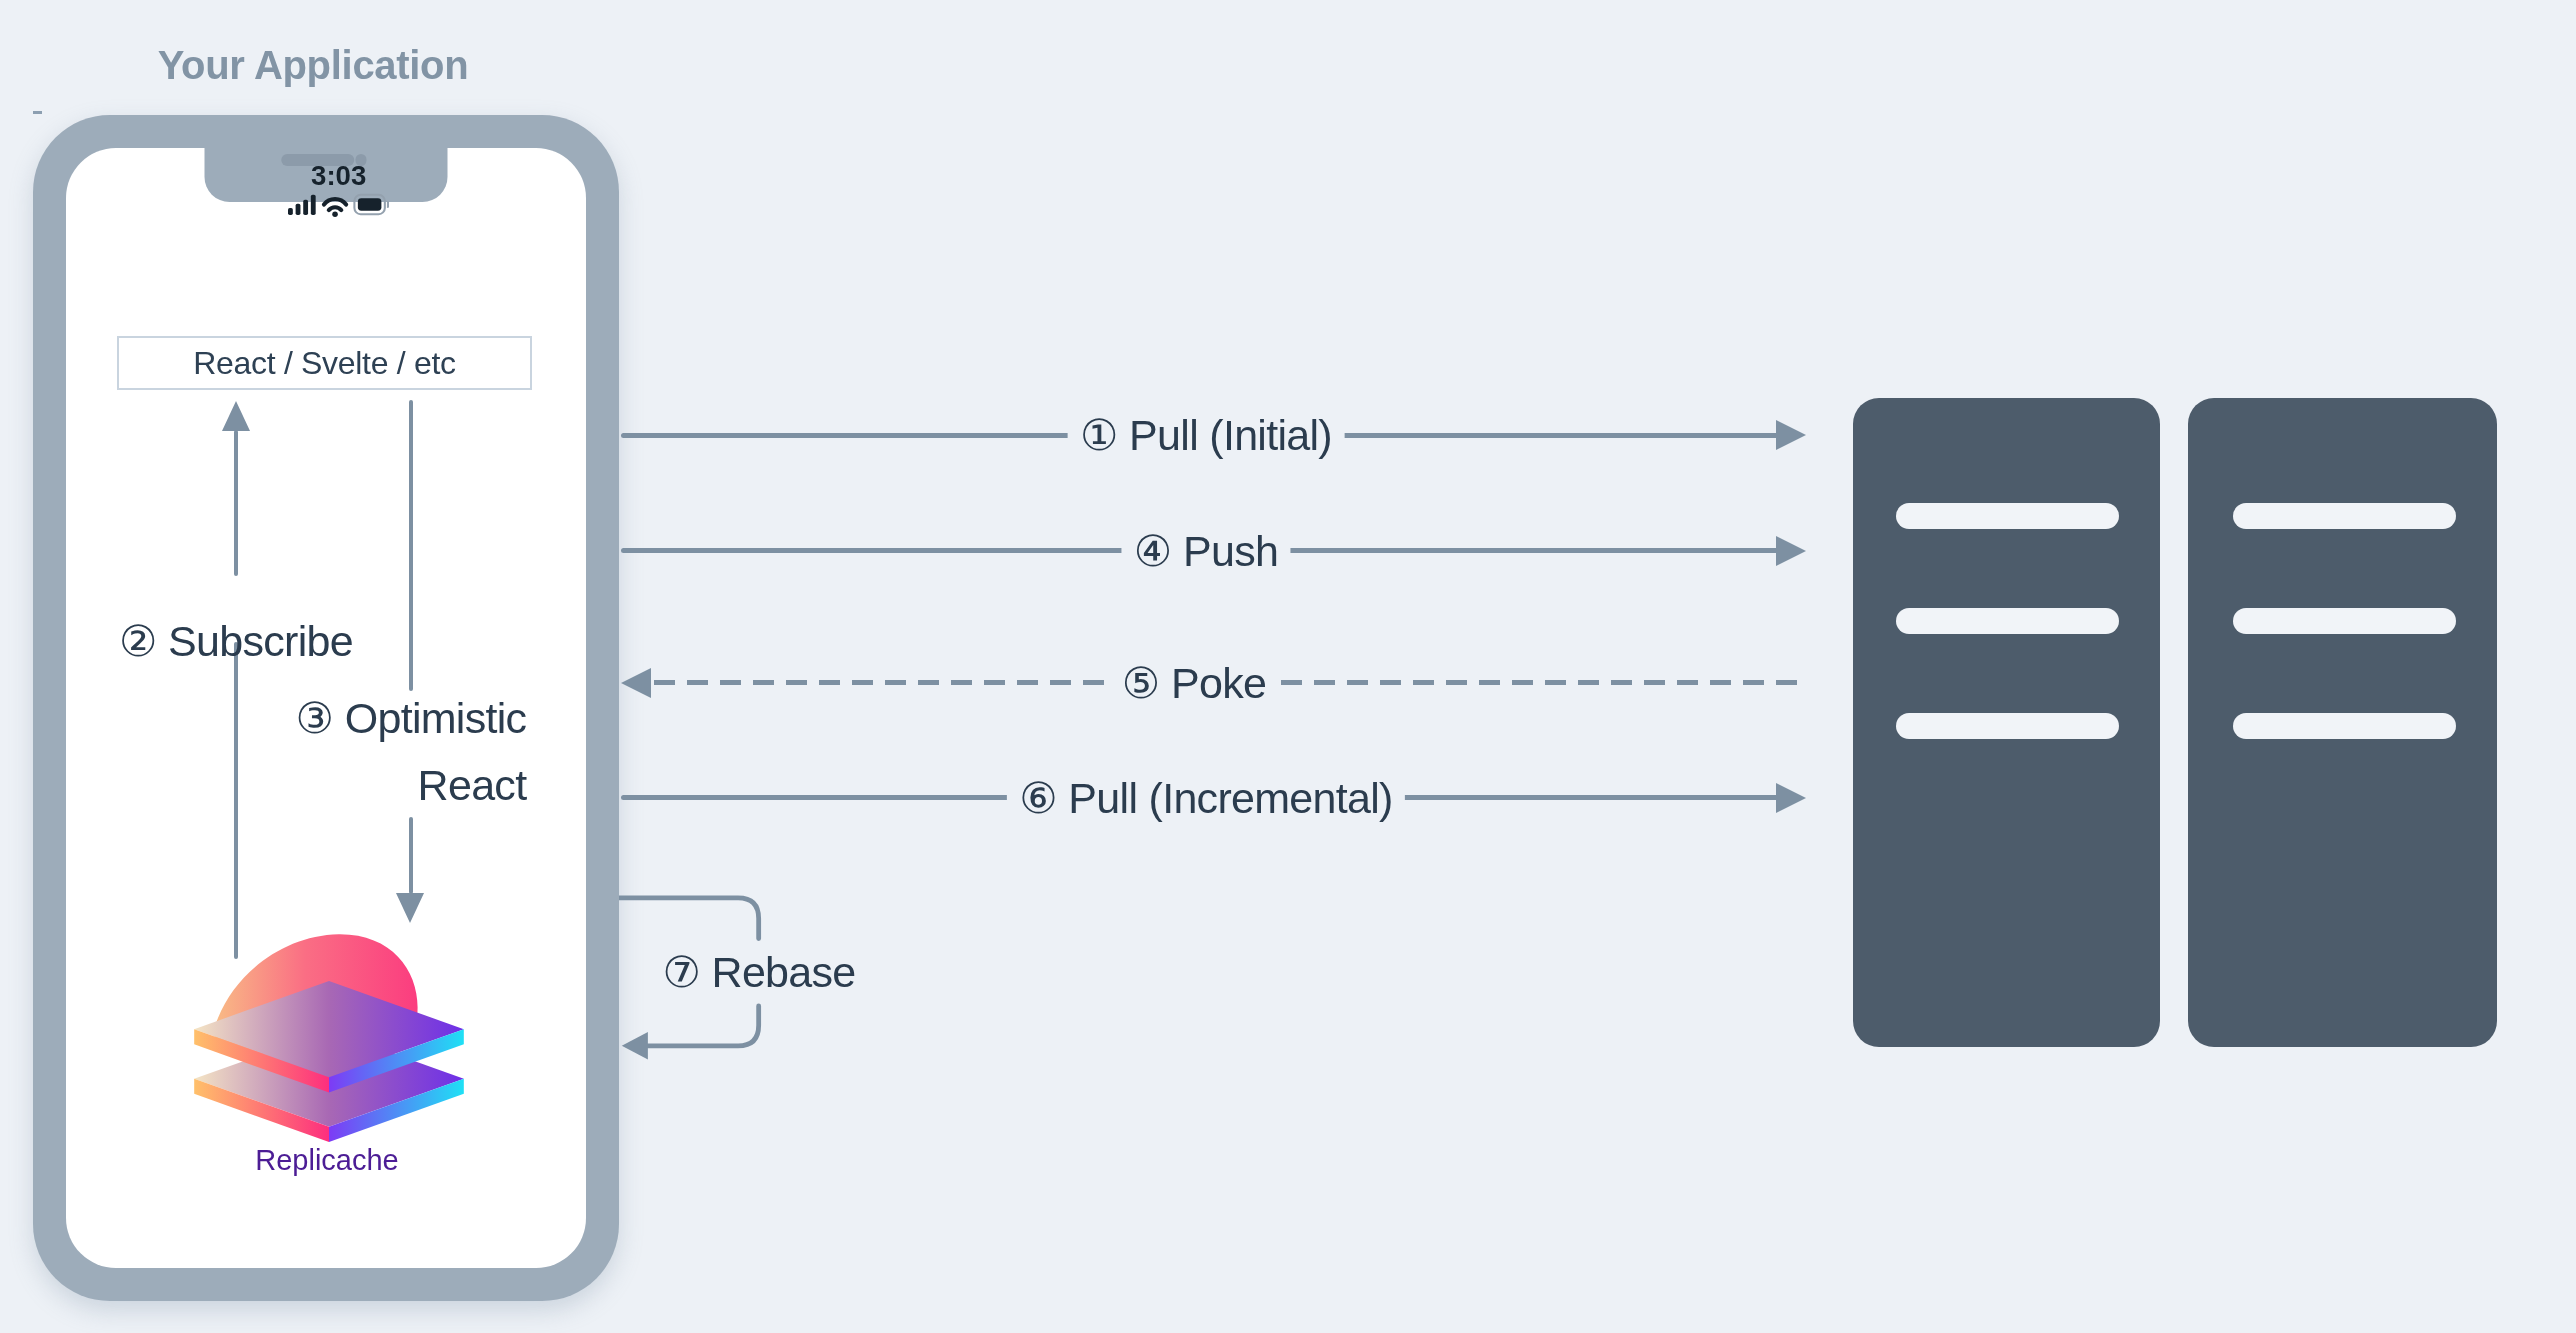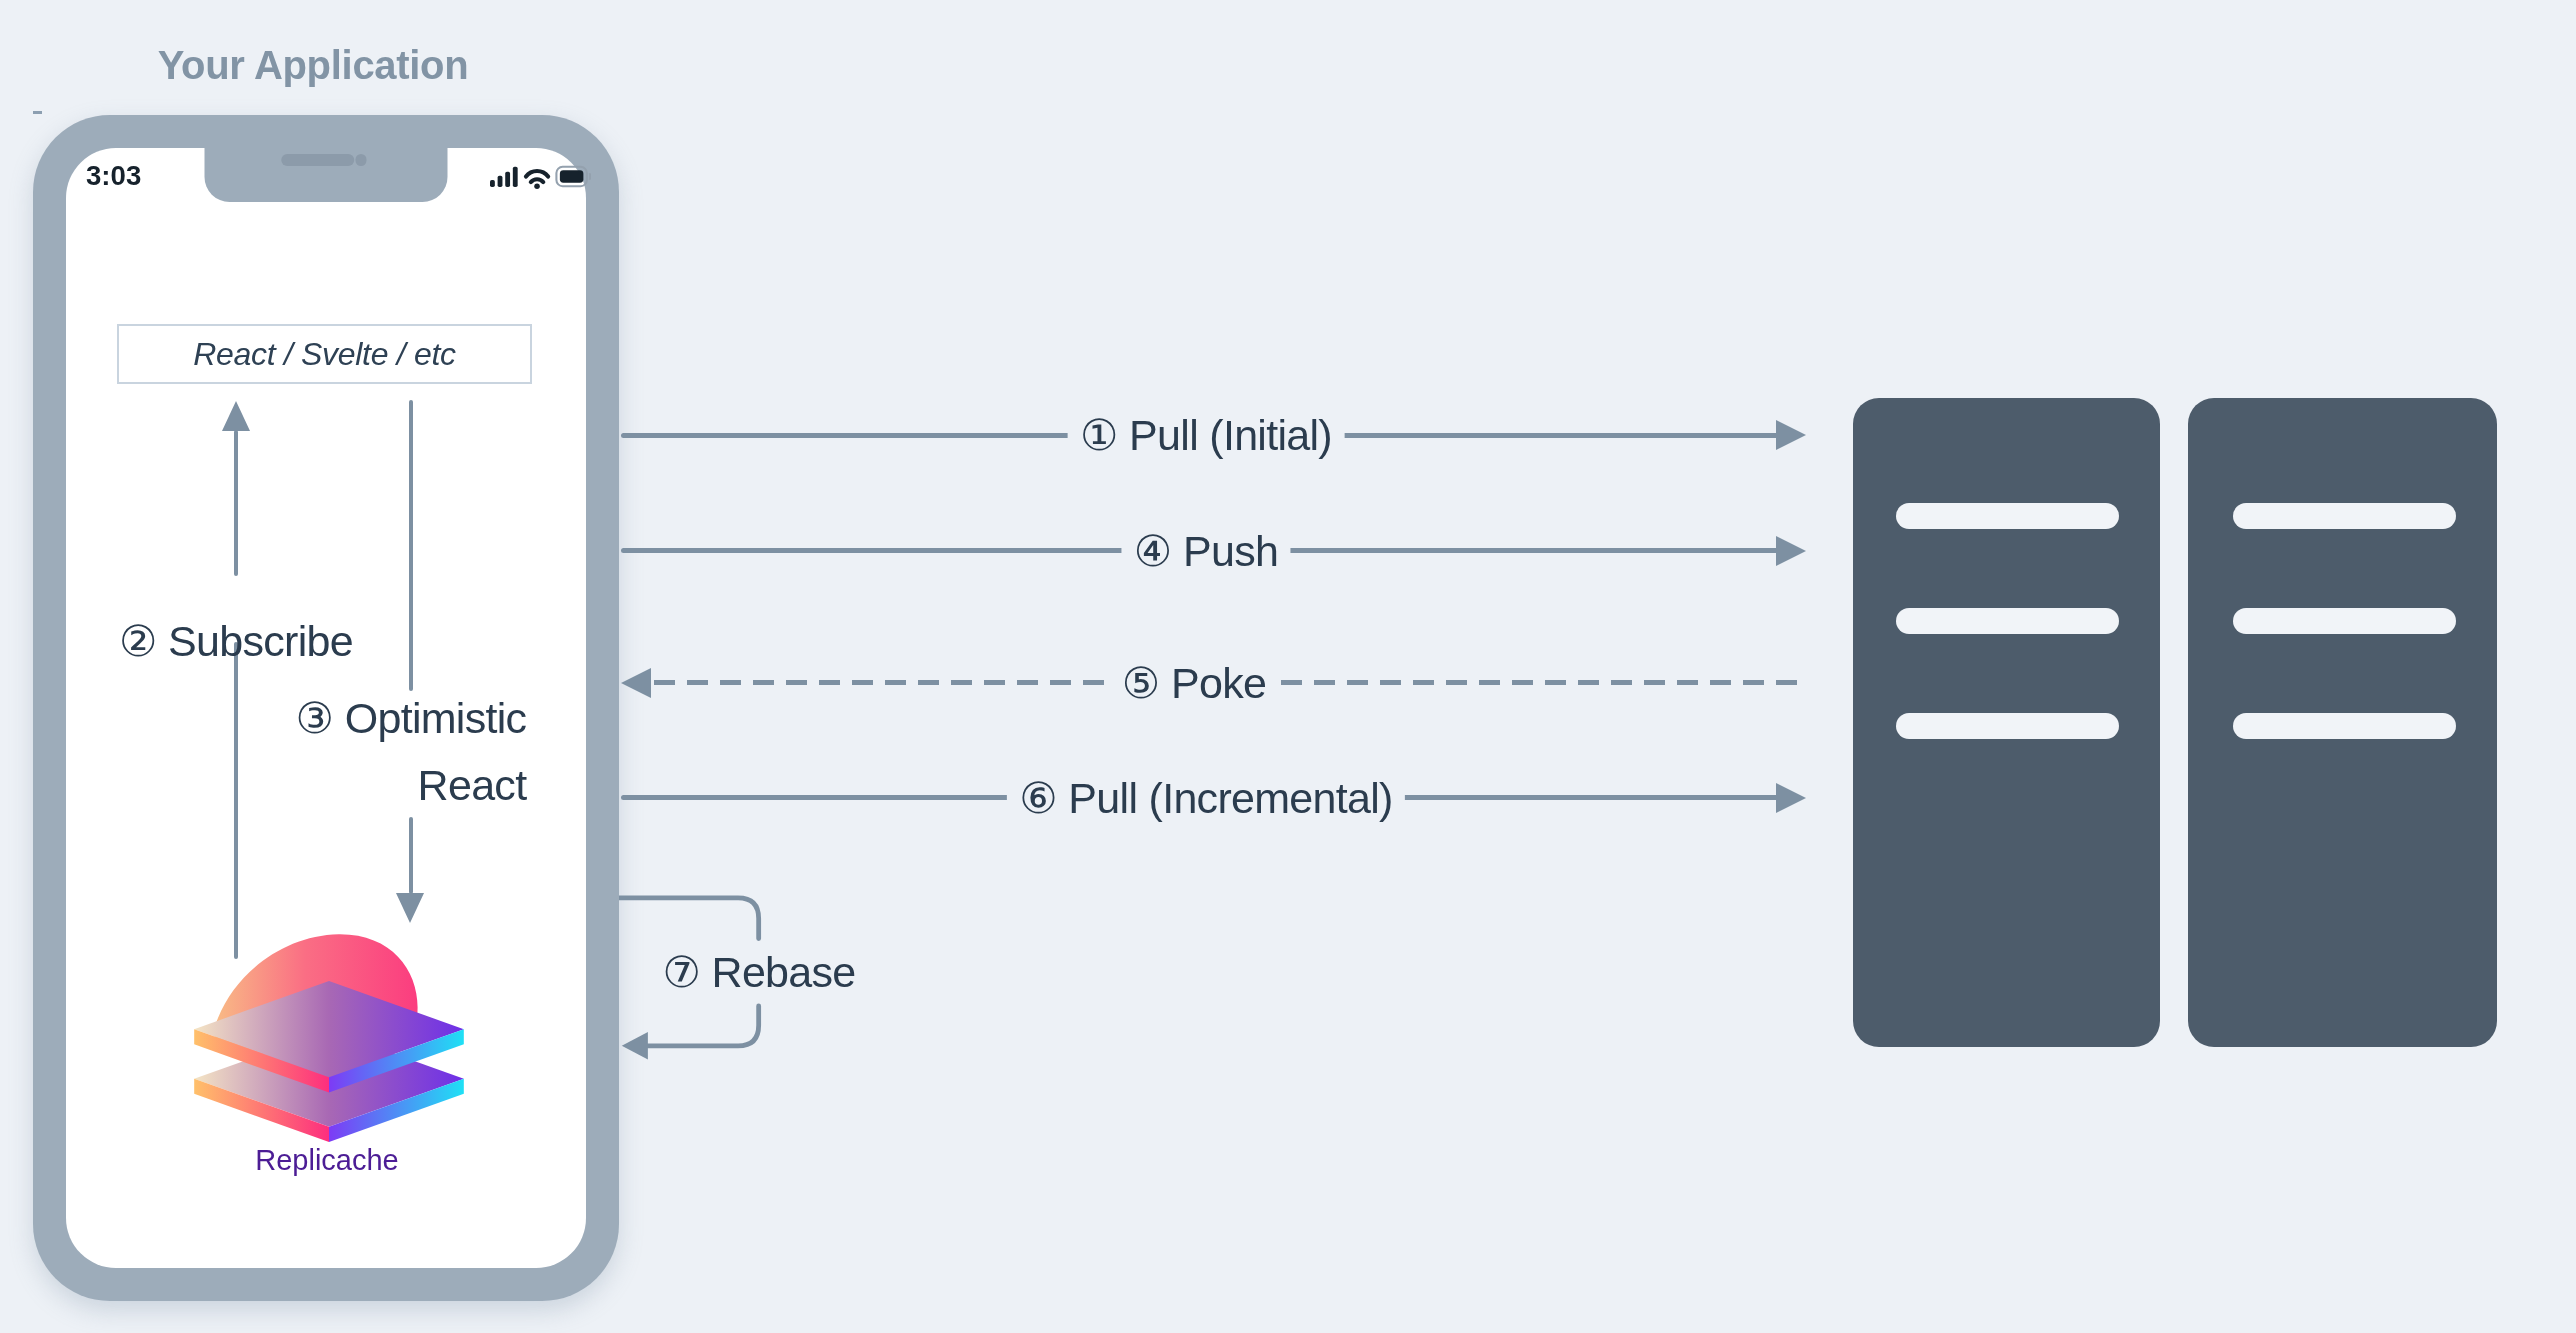--- a/index.html
+++ b/index.html
@@ -15,26 +15,26 @@
   .phone{left:33px;top:115px;width:586px;height:1186px;background:#9dacba;border-radius:77px;
          box-shadow:0 9.6px 23.4px rgba(130,150,170,.30);}
   .screen{position:absolute;left:33px;top:33px;right:33px;bottom:33px;background:#ffffff;border-radius:50px;}
   .notch{position:absolute;left:50%;top:0;transform:translateX(-50%);width:243px;height:87px;
          background:#9dacba;border-radius:0 0 25px 25px;}
   .notch-pill{position:absolute;left:50%;top:39px;transform:translateX(-62%);width:73px;height:11.7px;
               border-radius:6.2px;background:#8c9baa;}
   .notch-dot{position:absolute;left:50%;top:39px;transform:translateX(29px);width:11.7px;height:11.7px;
              border-radius:50%;background:#8c9baa;}
   .statusbar{position:absolute;left:53px;top:45px;right:27.6px;display:flex;justify-content:space-between;
-             align-items:center;}
+             align-items:center;flex-direction:column;}
   .status-time{color:#16222c;font-size:27.6px;font-weight:700;letter-spacing:0;}
 
   
-  .framework-box{left:117px;top:324px;width:415px;height:60px;background:#ffffff;border:2.1px solid #c9d4df;
-                 box-sizing:border-box;display:flex;align-items:center;justify-content:center;font-style:italic;}
+  .framework-box{left:117px;top:336px;width:415px;height:54px;background:#ffffff;border:2.1px solid #c9d4df;
+                 box-sizing:border-box;display:flex;align-items:center;justify-content:center;}
   .framework-box span{color:#2e4154;font-size:32px;letter-spacing:-0.3px;}
 
   
   .vline{width:4.1px;background:#7d90a2;border-radius:2.1px;}
   .hline{height:4.8px;background:#7d90a2;border-radius:2.8px;}
   .dashline{height:4.8px;background:repeating-linear-gradient(to right,#7d90a2 0 20.7px,transparent 20.7px 33px);}
   .tri-up{width:0;height:0;border-left:14.5px solid transparent;border-right:14.5px solid transparent;
           border-bottom:30px solid #7d90a2;}
   .tri-down{width:0;height:0;border-left:14.5px solid transparent;border-right:14.5px solid transparent;
             border-top:30px solid #7d90a2;}

